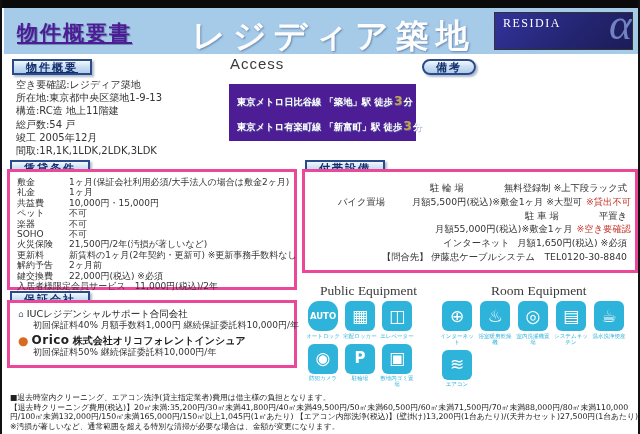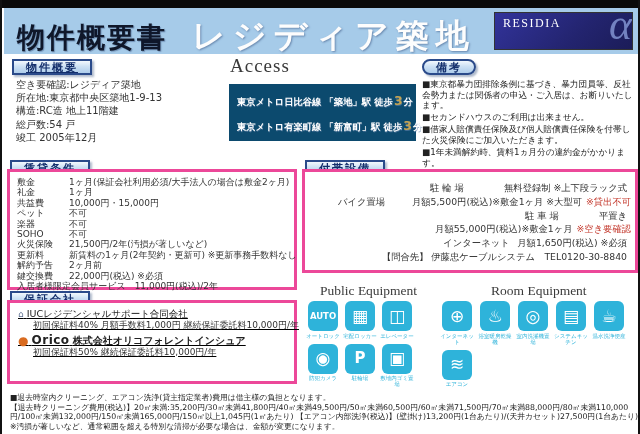--- a/index.html
+++ b/index.html
@@ -8,22 +8,22 @@
     position:relative; width:640px; height:434px;
     background:#fff; overflow:hidden;
     font-family:"DejaVu Sans", sans-serif;
     border-left:2px solid #111; border-right:2px solid #111;
   }
   .topbar { position:absolute; left:0; top:0; width:640px; height:8px; background:#0a0a0a; }
 
   
   .hdr { position:absolute; left:2px; top:8px; width:634px; height:46px; background:#a6cbe9; }
   .doc-title {
-    position:absolute; left:13px; top:11px; font-size:28px; font-weight:bold; color:#0f172a;
-    letter-spacing:2px; text-shadow:1px 1px 1px rgba(90,120,160,.7);
+    position:absolute; left:13px; top:11px; font-size:21px; font-weight:bold; color:#4c1d95;
+    letter-spacing:2px; text-decoration:underline; text-shadow:1px 1px 1px rgba(90,120,160,.7);
   }
   .prop-title {
     position:absolute; left:188px; top:6px; font-size:33px; font-weight:bold; color:#fdfdfd;
     letter-spacing:7px; text-shadow:1px 1px 2px rgba(90,120,160,.8);
   }
   .logo {
     position:absolute; right:5px; top:4px; width:139px; height:38px;
     background:linear-gradient(135deg,#32339b 0%,#23246f 60%,#1b1c58 100%);
     border:1px solid #333; overflow:hidden; color:#fff;
   }
@@ -41,63 +41,63 @@
     position:absolute; height:16px; line-height:12px; padding:1px 12px;
     border:2px solid #2a4a8a; background:linear-gradient(180deg,#f2f8fd 0%,#cde1f4 45%,#aecdeb 100%);
     color:#132e6b; font-size:11px; font-weight:bold; letter-spacing:2px;
     box-shadow:2px 2px 2px rgba(110,130,160,.55); white-space:nowrap;
   }
 
   
   .overview { position:absolute; left:14px; top:78px; width:210px; font-size:10px; color:#333; line-height:13.2px; }
 
   
-  .access-hd { position:absolute; left:228px; top:55px; font-family:Liberation Serif, serif; font-size:19px; color:#3a3a3a; letter-spacing:1px; }
-  .access-box { position:absolute; left:227px; top:84px; width:187px; height:57px; background:#0c4a6e; padding:9px 25px 0 8px; }
+  .access-hd { position:absolute; left:228px; top:55px; font-family:Liberation Sans, sans-serif; font-size:15px; color:#3a3a3a; letter-spacing:1px; }
+  .access-box { position:absolute; left:227px; top:84px; width:187px; height:57px; background:#4c1d95; padding:9px 25px 0 8px; }
   .access-line { font-size:9.3px; color:#fff; font-weight:bold; margin-bottom:9px; white-space:nowrap; text-shadow:.5px .5px 0 rgba(100,130,170,.6); }
   .access-min { color:#c2a353; font-size:12.5px; padding:0 1px; }
 
   
   .notes { position:absolute; left:420px; top:79px; width:216px; font-size:8.7px; color:#222; line-height:10.6px; }
   .notes p { margin-bottom:1.5px; }
 
   
   .panel { position:absolute; border:3px solid #ec4899; background:#fff; }
   .rental-panel { left:5px; top:169px; width:290px; height:121px; padding:5px 4px 0 7px; }
   .r-row { display:flex; font-size:9px; color:#333; line-height:10.4px; white-space:nowrap; }
   .r-lbl { width:52px; flex:0 0 52px; }
   .member-line { font-size:9px; color:#333; line-height:10.4px; white-space:nowrap; }
 
   .fac-panel { left:300px; top:169px; width:336px; height:104px; padding:9px 4px 0 12px; }
   .f-row { display:flex; font-size:9.3px; color:#333; line-height:13.8px; white-space:nowrap;justify-content:flex-end; }
   .f-lbl { width:74px; flex:0 0 74px; }
   .f-red { color:#c43a2e; margin-left:4px; }
 
-  .guar-panel { left:5px; top:300px; width:290px; height:84px; padding:5px 6px 0 8px;text-decoration:underline; }
+  .guar-panel { left:5px; top:300px; width:290px; height:68px; padding:5px 6px 0 8px; }
   .g-name { font-size:9.5px; color:#222; line-height:12px; white-space:nowrap; }
   .g-name .bld { color:#5a6b8c; font-size:9px; }
   .g-terms { font-size:9px; color:#333; margin:0 0 2px 15px; line-height:11.5px; white-space:nowrap; }
   .orico-dot { color:#d96b20; font-size:12px; vertical-align:-1px; }
   .orico-name { font-weight:bold; font-size:10px; }
   .orico-brand { font-weight:bold; font-size:12px; letter-spacing:.5px; }
 
   
   .equip-hd { position:absolute; font-family:"Liberation Serif",serif; font-size:13.5px; color:#3a3a3a; }
   .pub-hd { left:318px; top:283px; }
   .room-hd { left:489px; top:283px; }
   .grid { position:absolute; display:grid; }
   .pub-grid { left:303px; top:301px; grid-template-columns:repeat(3,37px); grid-row-gap:5px; }
   .room-grid { left:437px; top:301px; grid-template-columns:repeat(5,38px); grid-row-gap:5px; }
   .tile { width:36px; text-align:center; }
   .tile-ic {
     width:30px; height:30px; margin:0 auto; background:#2eb3da; color:#fff;
     border-radius:6px; display:flex; align-items:center; justify-content:center;
     font-size:17px; line-height:1;
   }
-  .tile-ic.small-txt { font-size:8.5px; font-weight:bold; letter-spacing:0; }
+  .tile-ic.small-txt { font-size:8.5px; font-weight:bold; letter-spacing:0;border-radius:11px; }
   .tile-ic.big-p { font-size:15px; font-weight:bold; }
   .tile-lb { font-size:5.5px; color:#2eb3da; line-height:6px; margin-top:1.5px; }
 
   
   .footer { position:absolute; left:8px; top:393px; width:628px; font-size:7.8px; color:#222; line-height:9.7px; white-space:nowrap; }
 </style>
 </head>
 <body>
 
 <div class="page">
@@ -114,35 +114,30 @@
     </div>
   </div>
 
   <div class="sec-hd" style="left:10px; top:59px;text-decoration:underline;">物件概要</div>
   <div class="overview">
     <div>空き要確認:レジディア築地</div>
     <div>所在地:東京都中央区築地1-9-13</div>
     <div>構造:RC造 地上11階建</div>
     <div>総戸数:54 戸</div>
     <div>竣工 2005年12月</div>
+    <div>間取:1R,1K,1LDK,2LDK,3LDK</div>
   </div>
 
   <div class="access-hd" style="position: absolute; left: 228px; top: 55px;">Access</div>
   <div class="access-box">
     <div class="access-line"><span>東京メトロ日比谷線 「築地」駅 徒歩</span><span class="access-min">3</span><span>分</span></div>
     <div class="access-line"><span>東京メトロ有楽町線 「新富町」駅 徒歩</span><span class="access-min">3</span><span>分</span></div>
   </div>
 
   <div class="sec-hd" style="left:420px; top:59px;border-radius:8px;">備考</div>
-  <div class="notes">
-    <p>■東京都暴力団排除条例に基づき、暴力団員等、反社会勢力または関係者の申込・ご入居は、お断りいたします。</p>
-    <p>■セカンドハウスのご利用は出来ません。</p>
-    <p>■借家人賠償責任保険及び個人賠償責任保険を付帯した火災保険にご加入いただきます。</p>
-    <p>■1年未満解約時、賃料1ヵ月分の違約金がかかります。</p>
-  </div>
 
   <div class="sec-hd" style="left:8px; top:160px;">賃貸条件</div>
   <div class="panel rental-panel">
     <div class="r-row">
         <span class="r-lbl">敷金</span>
         <span class="r-val">1ヶ月(保証会社利用必須/大手法人の場合は敷金2ヶ月)</span>
       </div>
     <div class="r-row">
         <span class="r-lbl">礼金</span>
         <span class="r-val">1ヶ月</span>

